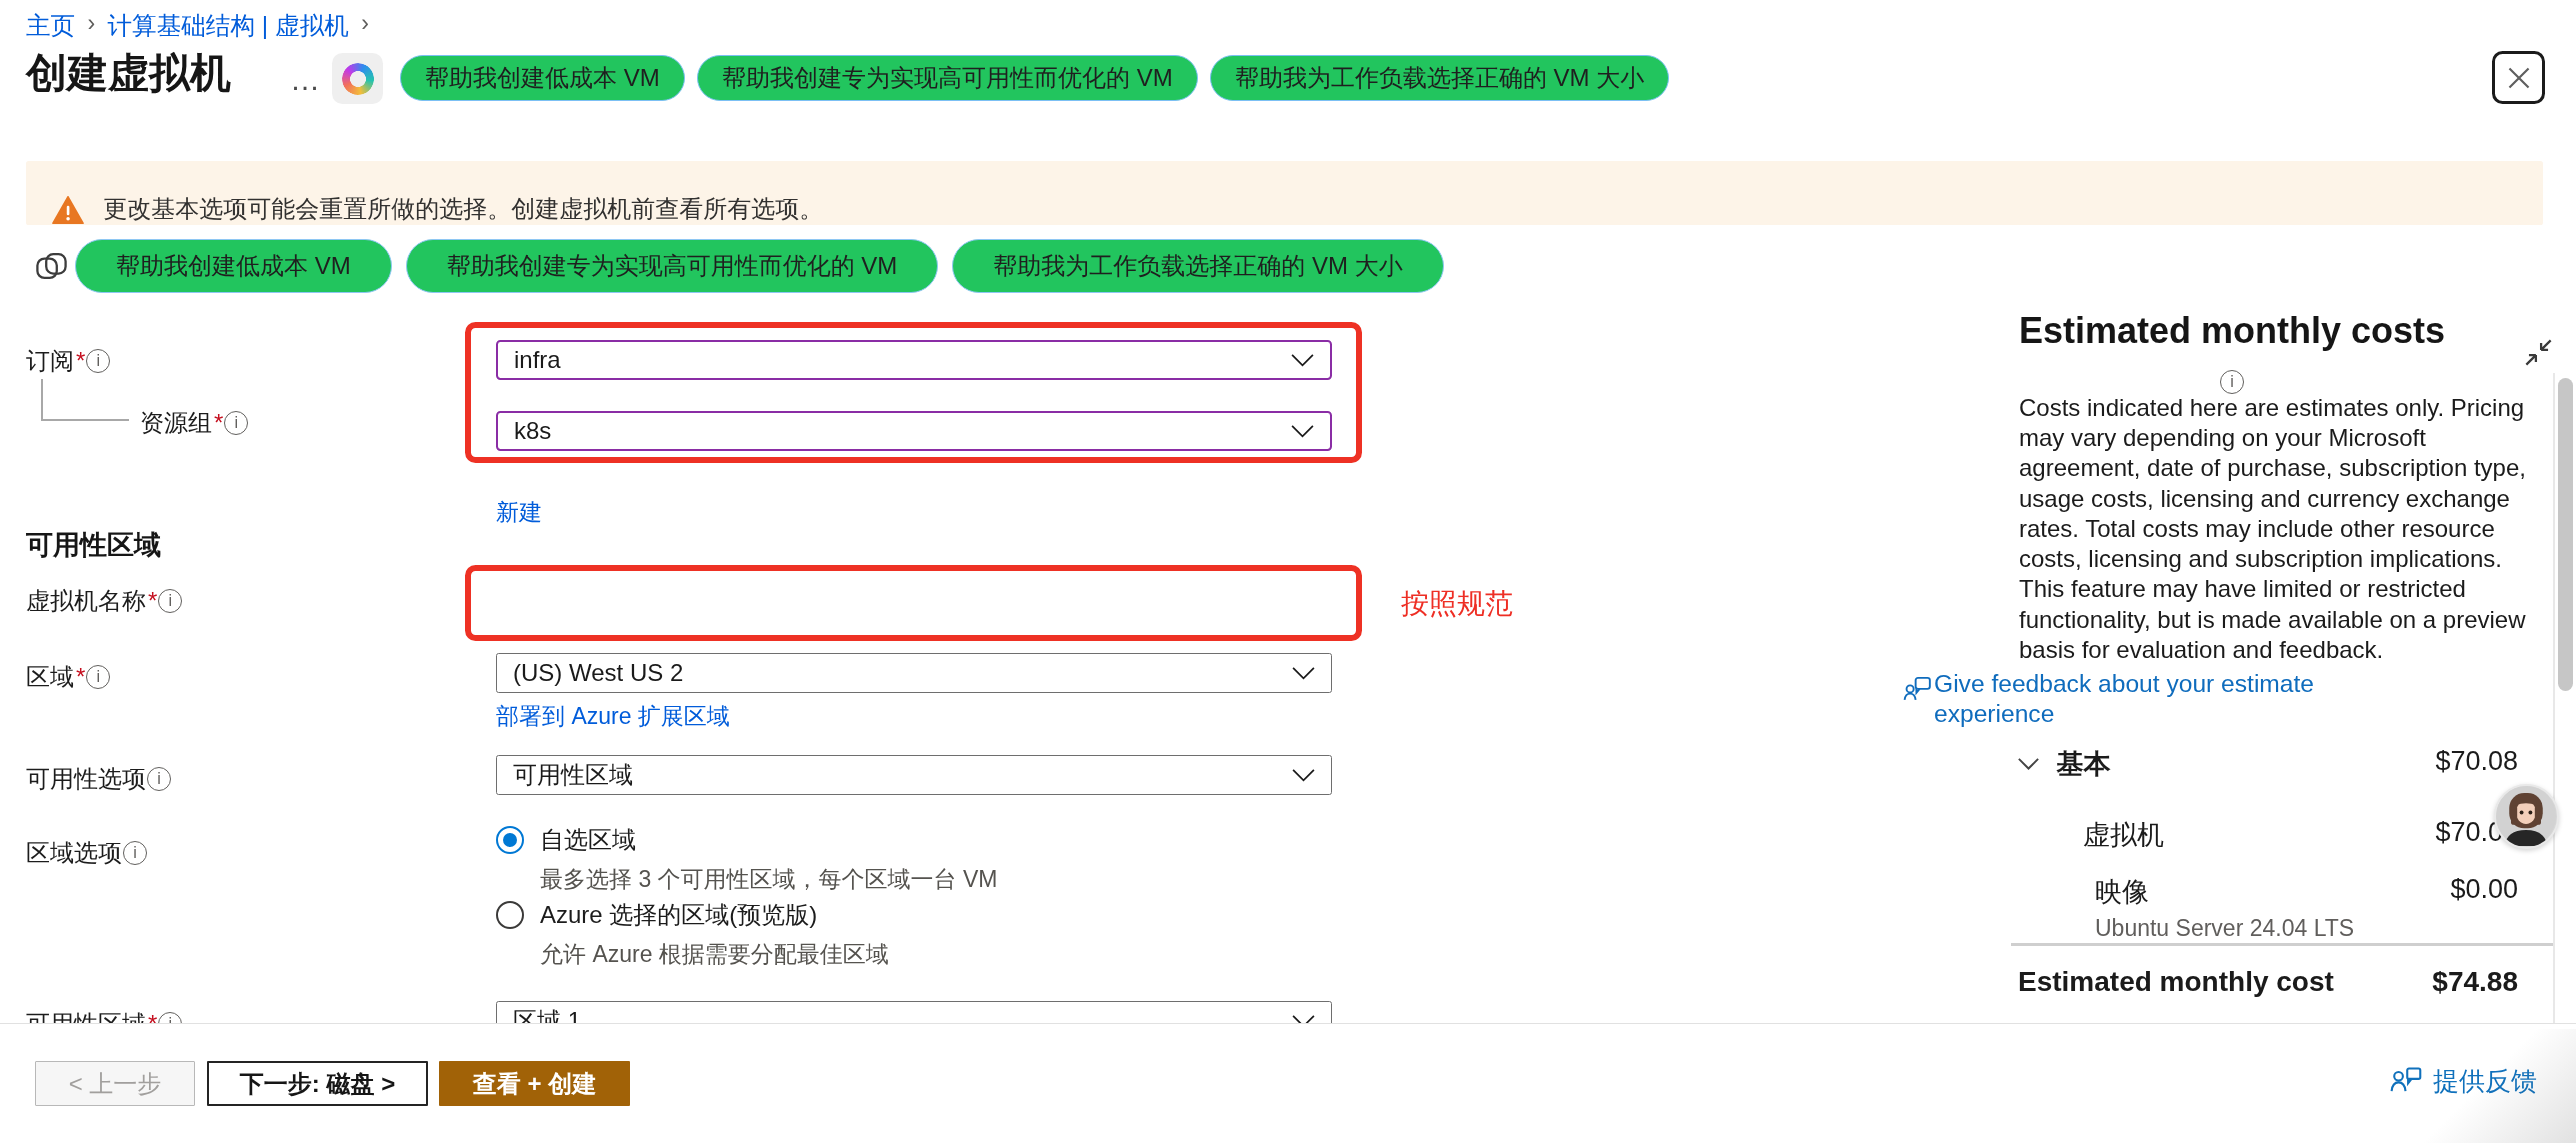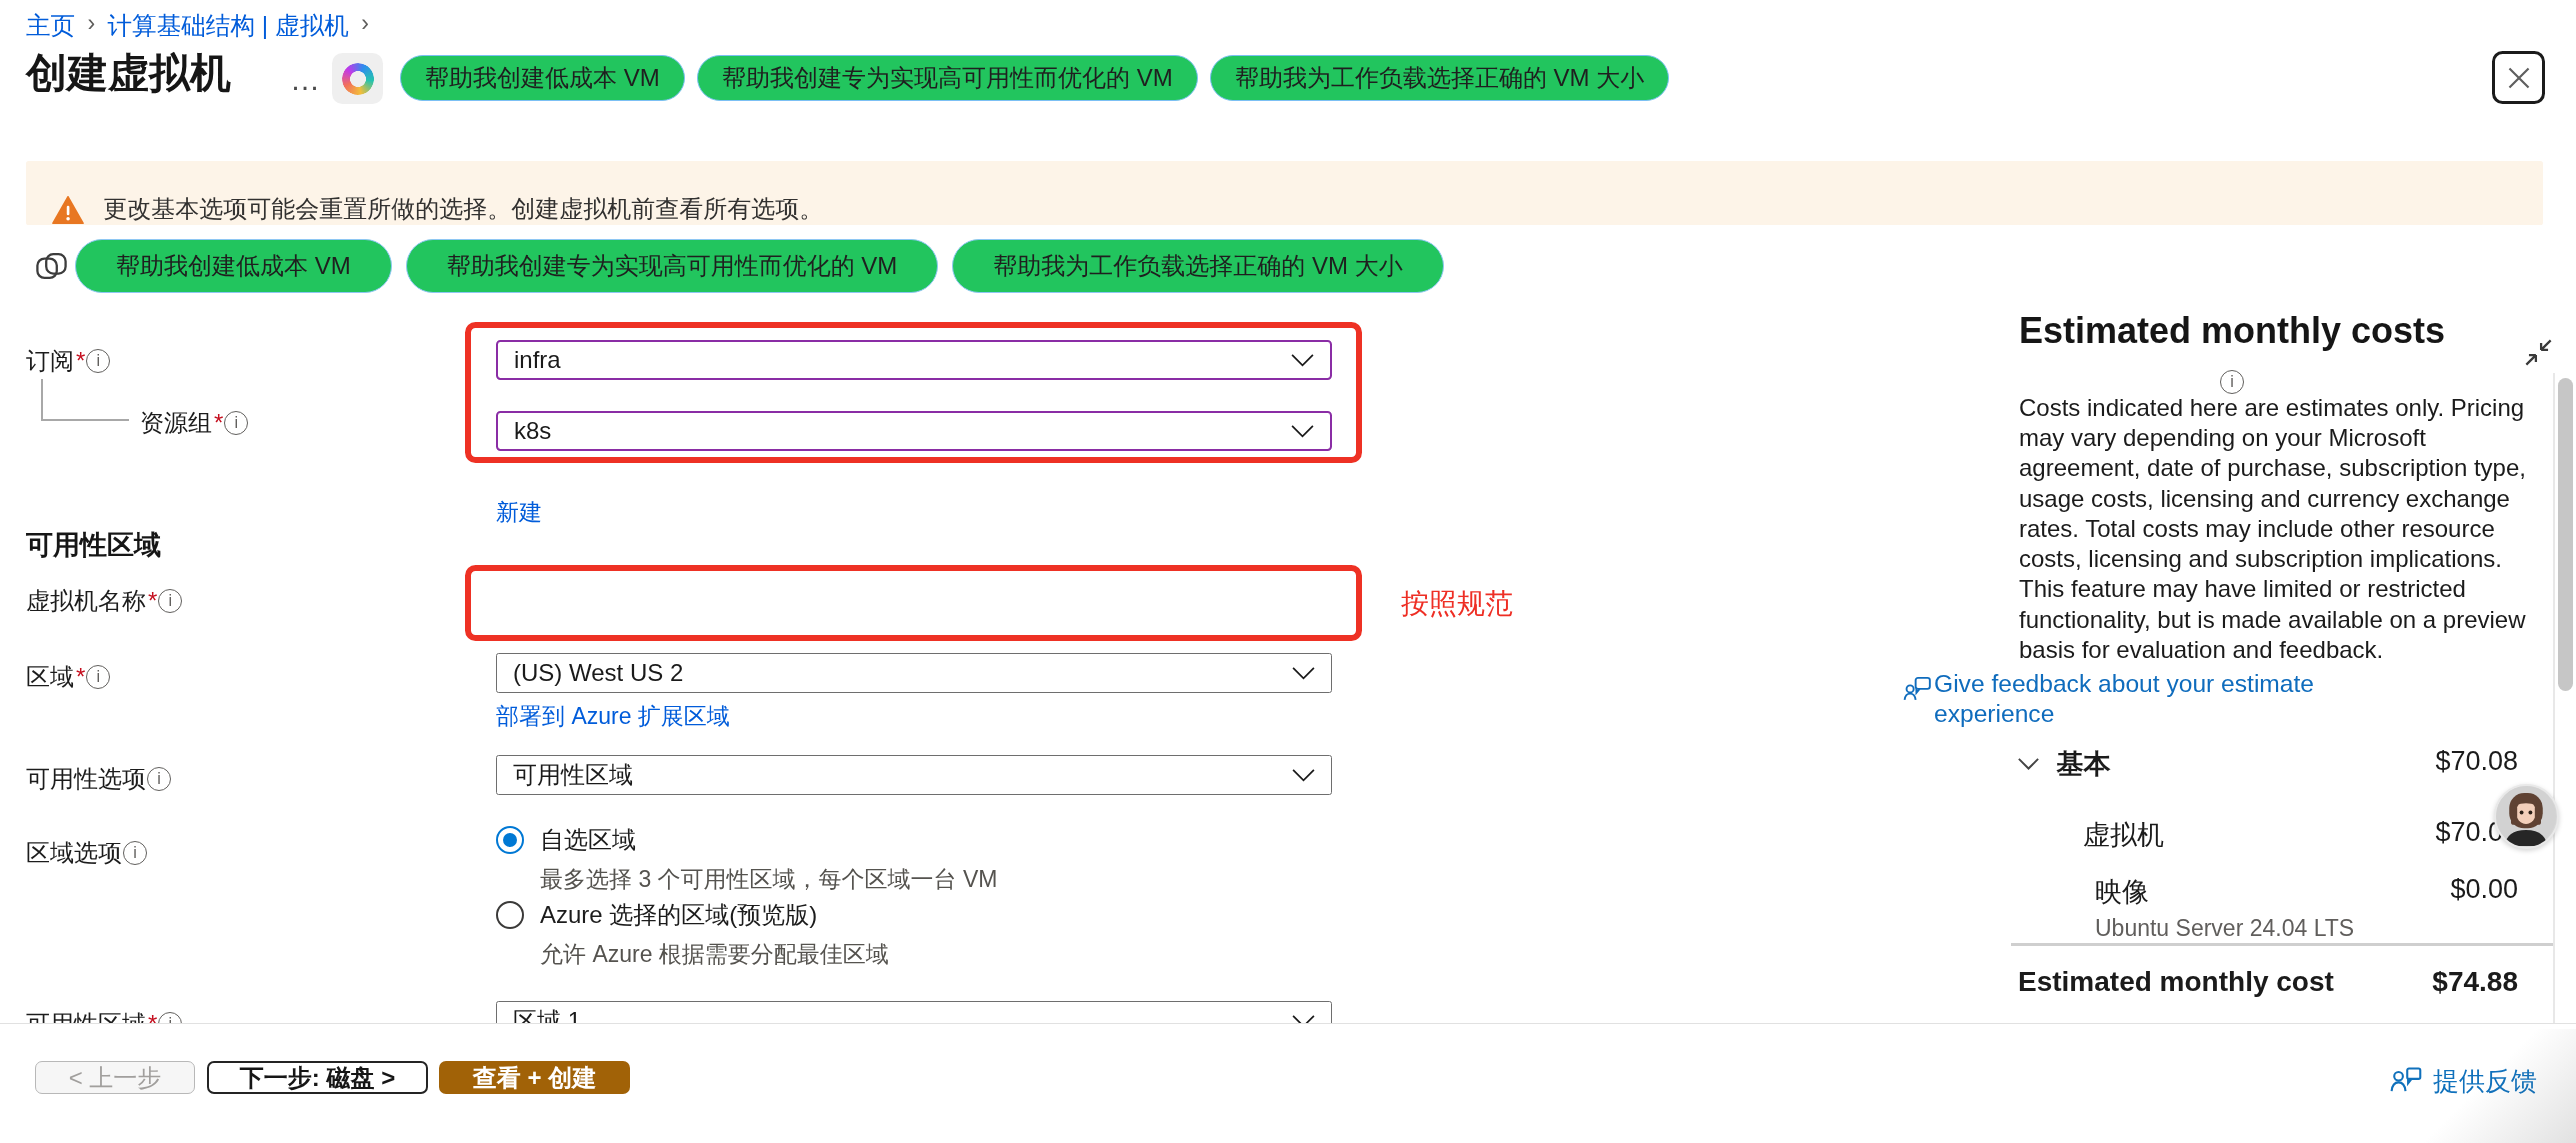--- a/index.html
+++ b/index.html
@@ -96,22 +96,22 @@
 
   
   .avatar { position:absolute; left:2494px; top:784px; width:65px; height:65px; border-radius:50%;
     background:#d6d6d6; border:2.6px solid #e9e9e9; overflow:hidden; z-index:8;
     box-shadow:0 1.8px 5.3px rgba(0,0,0,.18); }
 
   
   .footer { position:absolute; left:0; bottom:0; width:2576px; height:120px; background:#fff; border-top:1.8px solid #e1e1e1; }
   .footer::after { content:""; position:absolute; right:0; bottom:0; width:228px; height:114px;
     background:linear-gradient(135deg, transparent 55%, rgba(90,90,90,.18)); pointer-events:none; }
-  .btn { position:absolute; top:37px; height:33px; display:flex; align-items:center; justify-content:center;
-    font-size:24px; border-radius:7px; cursor:pointer; white-space:nowrap; }
+  .btn { position:absolute; top:37px; height:45px; display:flex; align-items:center; justify-content:center;
+    font-size:24px; border-radius:1px; cursor:pointer; white-space:nowrap; }
   .btn-prev { left:35px; width:160px; background:#f6f6f6; border:1.8px solid #b8b8b8; color:#a19f9d; }
   .btn-next { left:207px; width:221px; background:#fff; border:2.6px solid #242424; color:#161616; font-weight:600; }
   .btn-create { left:439px; width:191px; background:#a16207; border:none; color:#fff; font-weight:700; }
   .footer-fb { position:absolute; right:39px; top:40px; display:flex; align-items:center; gap:10.5px; cursor:pointer; }
   .footer-fb .txt { font-size:26px; color:#1071BC; }
 
   svg { display:block; }
 </style>
 </head>
 <body>

